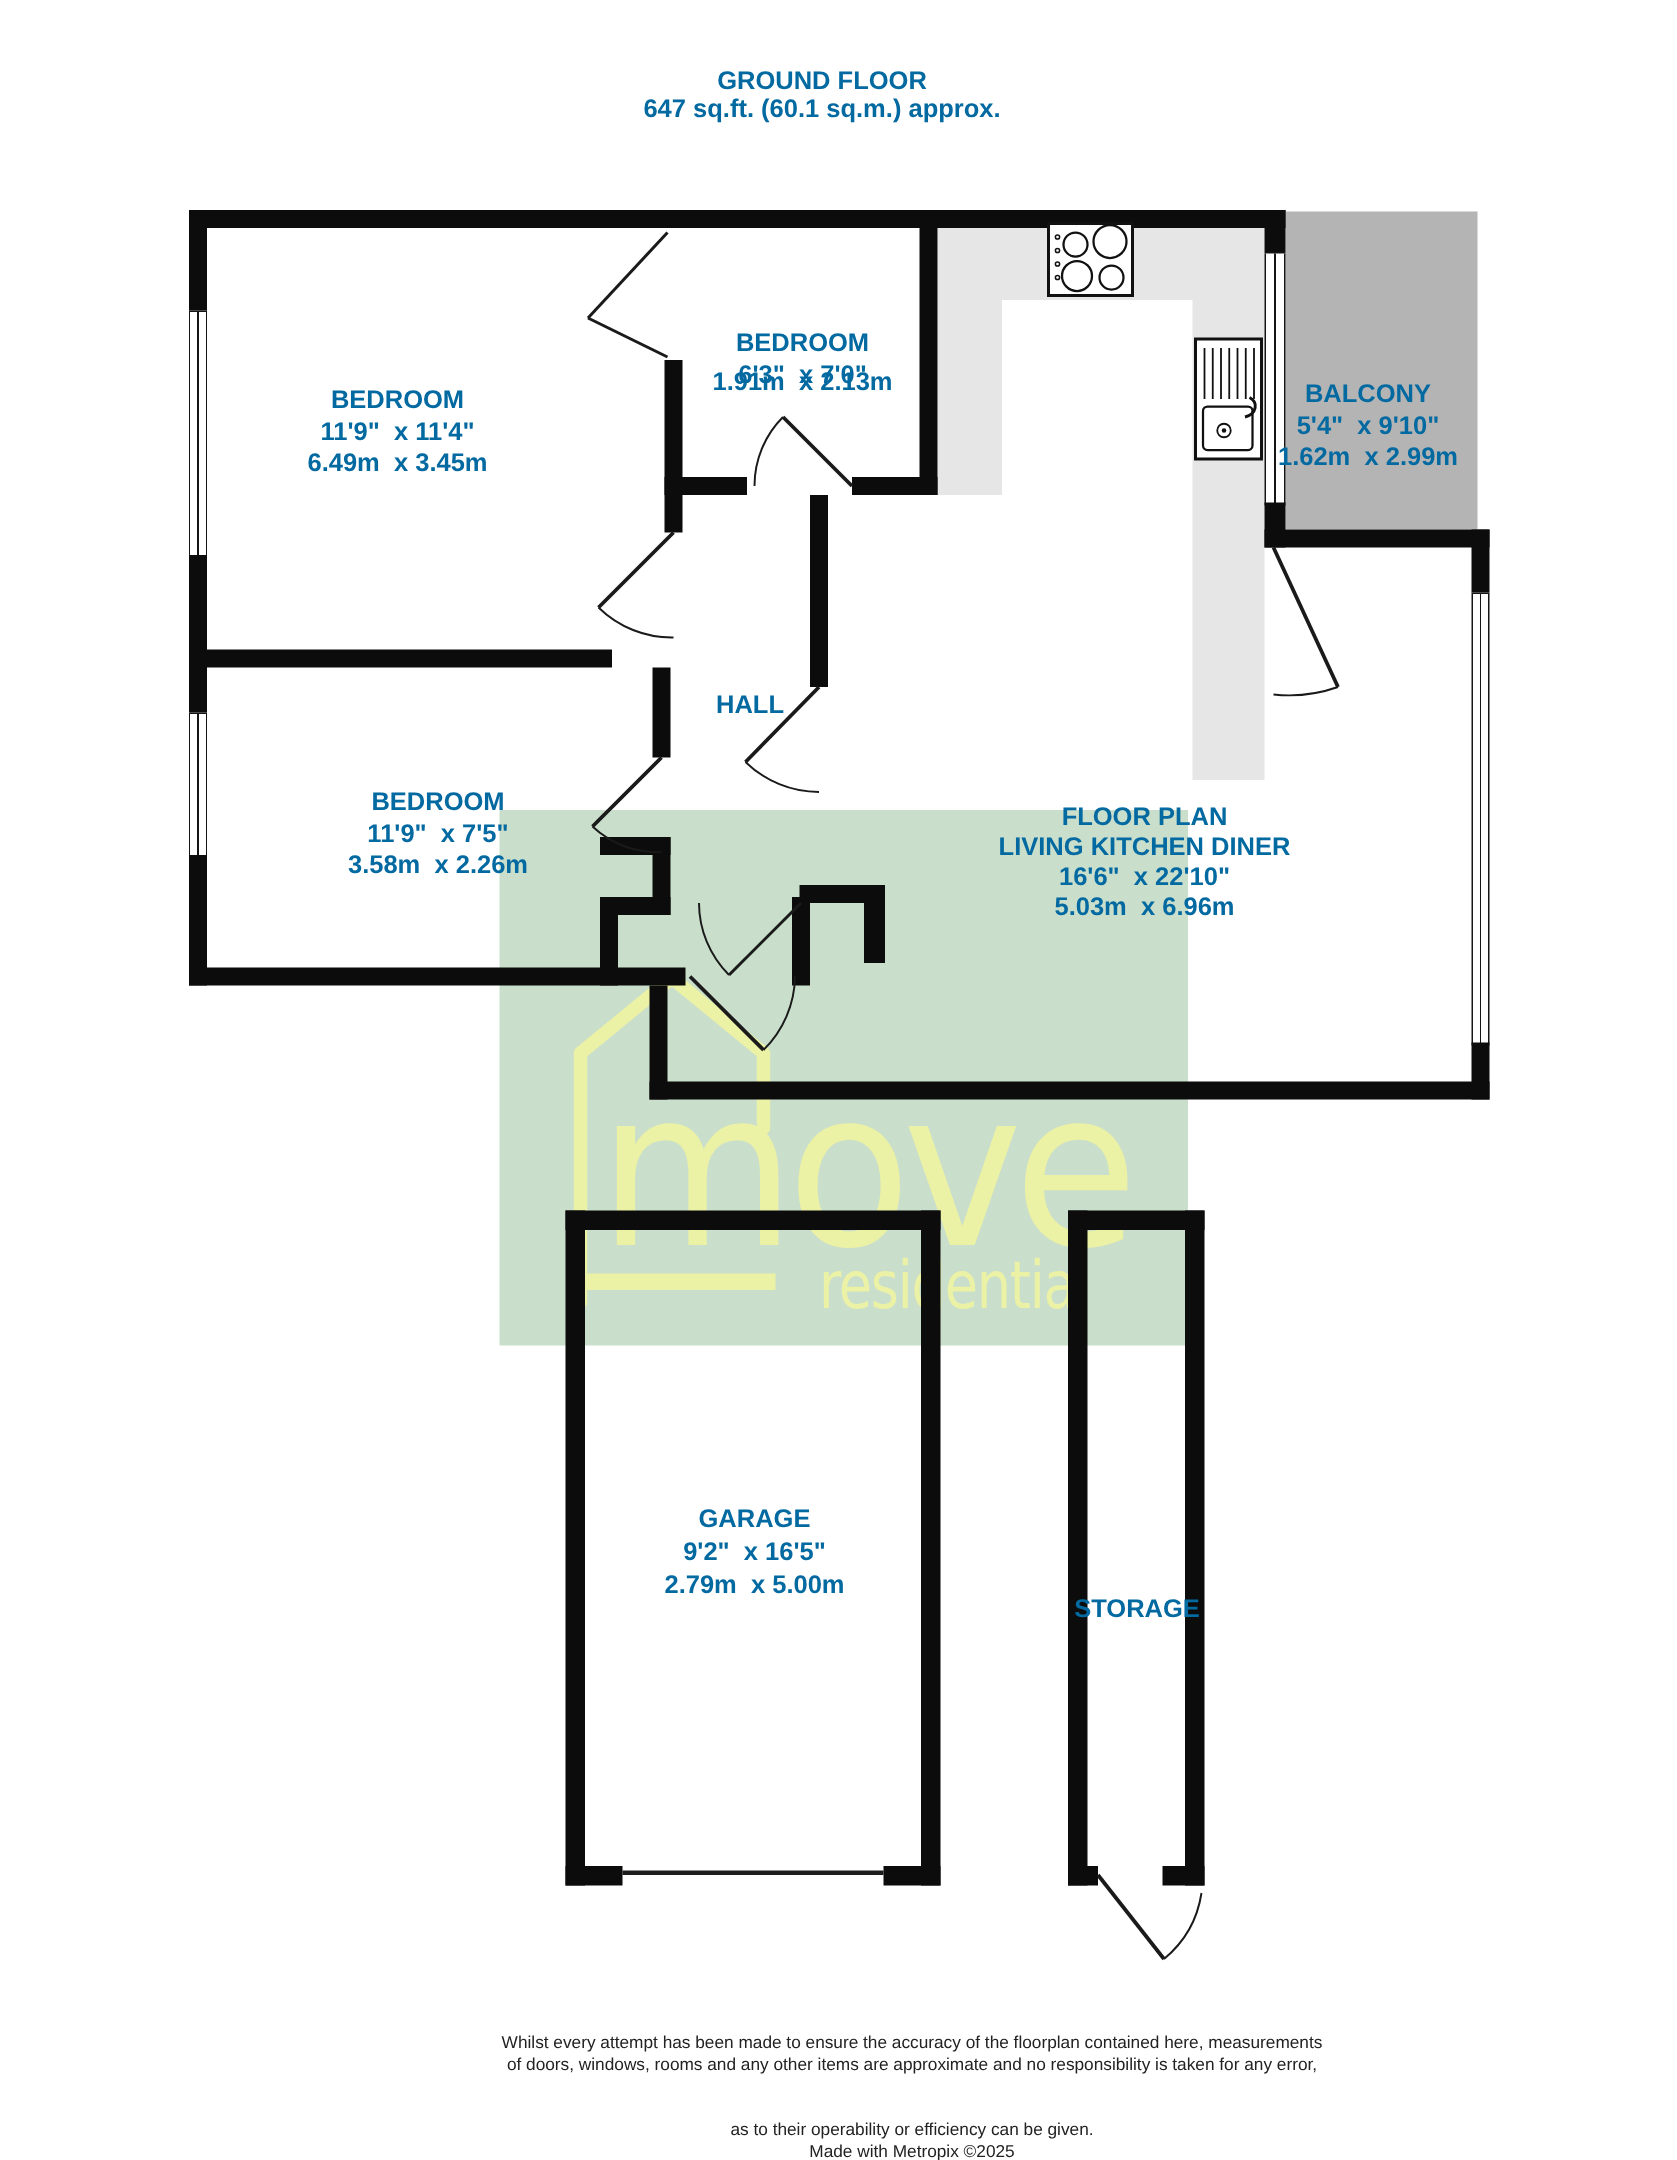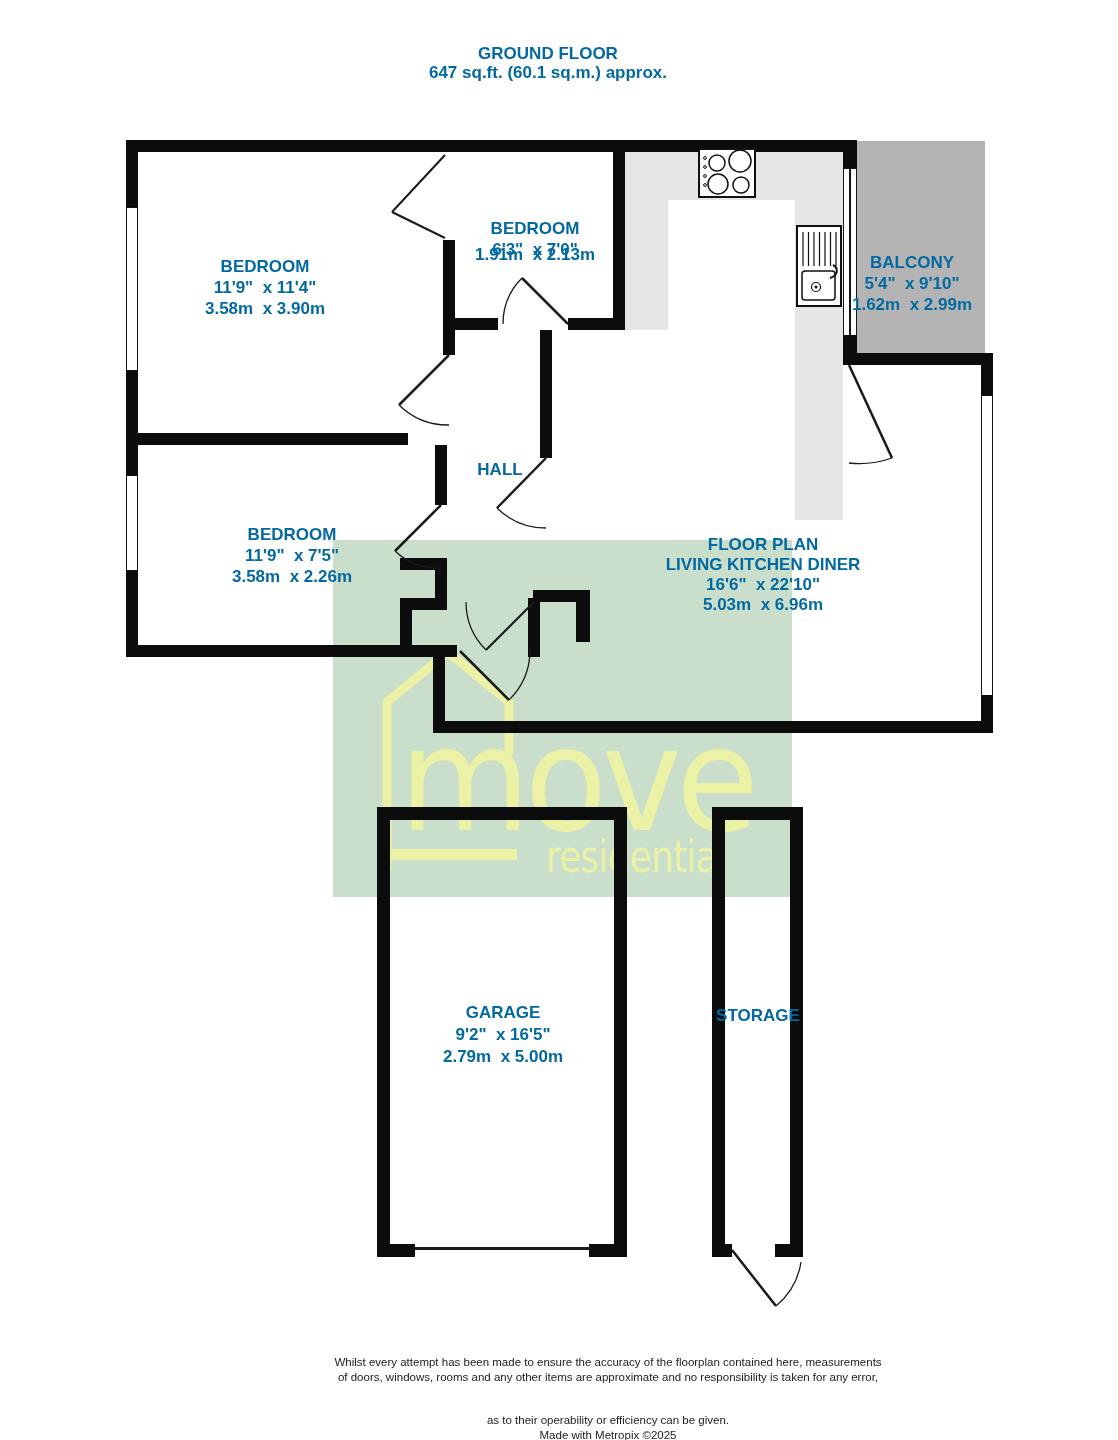--- a/index.html
+++ b/index.html
@@ -129,21 +129,21 @@
       <path d="M732,1250 L776,1306" stroke-width="2.5"></path>
       <path d="M776,1306 A71,71 0 0 0 801,1262" stroke-width="1.3"></path>
     </g>
   </svg>
 
   <div class="label title-line" style="left:548px;top:43px;">GROUND FLOOR</div>
   <div class="label title-line" style="left:548px;top:62px;">647 sq.ft. (60.1 sq.m.) approx.</div>
 
   <div class="label" style="left:265px;top:256px;">BEDROOM</div>
   <div class="label" style="left:265px;top:277px;">11'9"  x 11'4"</div>
-  <div class="label" style="left:265px;top:298px;">3.58m  x 3.90m</div>
+  <div class="label" style="left:265px;top:298px;">6.49m  x 3.45m</div>
 
   <div class="label" style="left:535px;top:218px;">BEDROOM</div>
   <div class="label" style="left:535px;top:239px;">6'3"  x 7'0"</div>
   <div class="label" style="left:535px;top:244px;">1.91m  x 2.13m</div>
 
   <div class="label" style="left:912px;top:252px;">BALCONY</div>
   <div class="label" style="left:912px;top:273px;">5'4"  x 9'10"</div>
   <div class="label" style="left:912px;top:294px;">1.62m  x 2.99m</div>
 
   <div class="label" style="left:292px;top:524px;">BEDROOM</div>
@@ -154,20 +154,20 @@
 
   <div class="label" style="left:763px;top:534px;">FLOOR PLAN</div>
   <div class="label" style="left:763px;top:554px;">LIVING KITCHEN DINER</div>
   <div class="label" style="left:763px;top:574px;">16'6"  x 22'10"</div>
   <div class="label" style="left:763px;top:594px;">5.03m  x 6.96m</div>
 
   <div class="label" style="left:503px;top:1002px;">GARAGE</div>
   <div class="label" style="left:503px;top:1024px;">9'2"  x 16'5"</div>
   <div class="label" style="left:503px;top:1046px;">2.79m  x 5.00m</div>
 
-  <div class="label" style="left:758px;top:1005px;">STORAGE</div>
+  <div class="label" style="left:758px;top:1062px;">STORAGE</div>
 
   <div class="disclaimer" style="left:608px;top:1369.6px;">of doors, windows, rooms and any other items are approximate and no responsibility is taken for any error,</div>
   <div class="disclaimer" style="left:608px;top:1355px;">Whilst every attempt has been made to ensure the accuracy of the floorplan contained here, measurements</div>
   <div class="disclaimer" style="left:608px;top:1413.4px;">as to their operability or efficiency can be given.</div>
   <div class="disclaimer" style="left:608px;top:1428px;">Made with Metropix ©2025</div>
 
 </div>
 
 </body></html>

